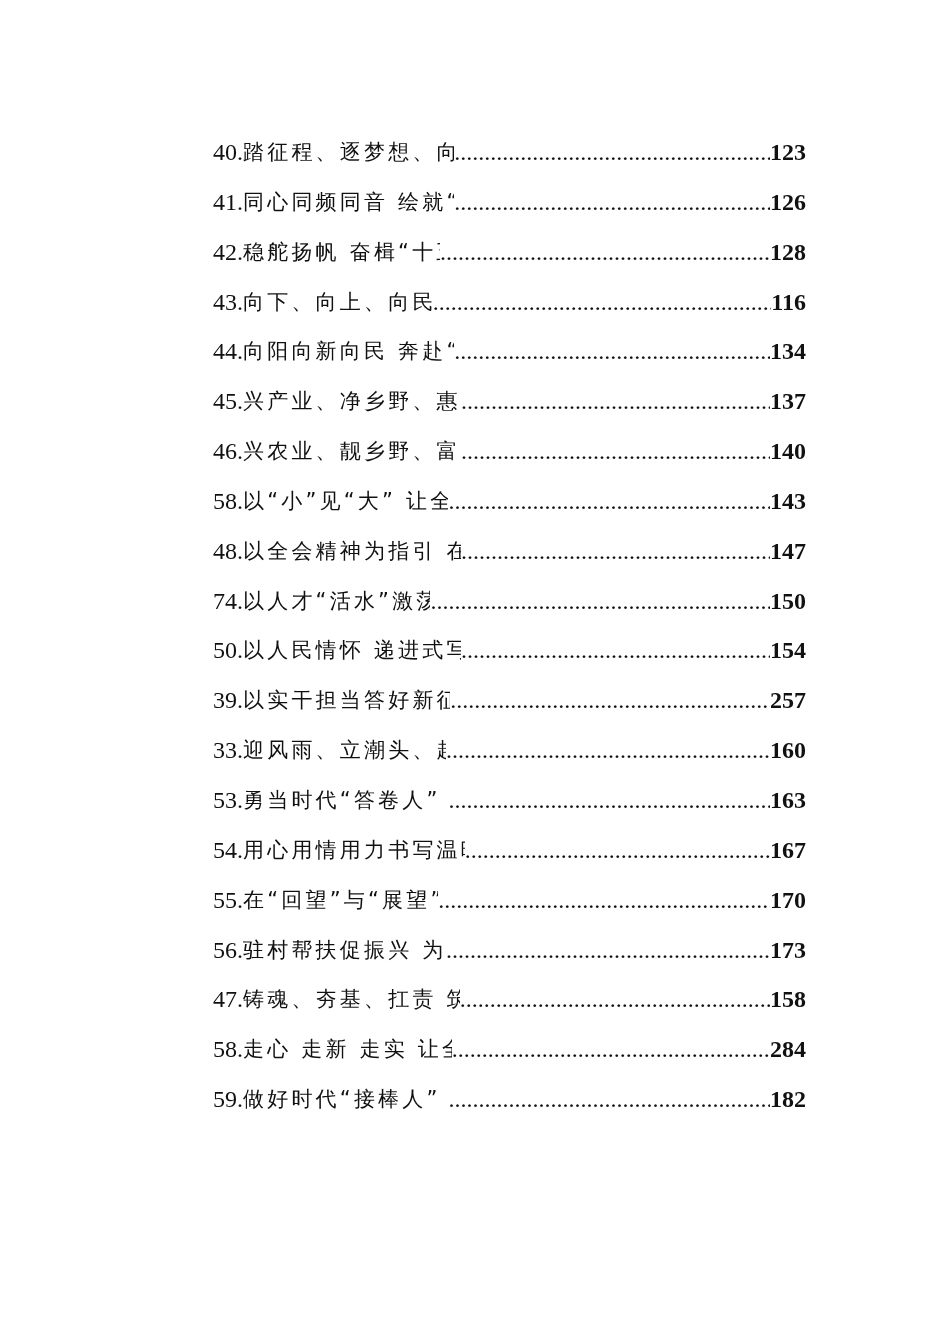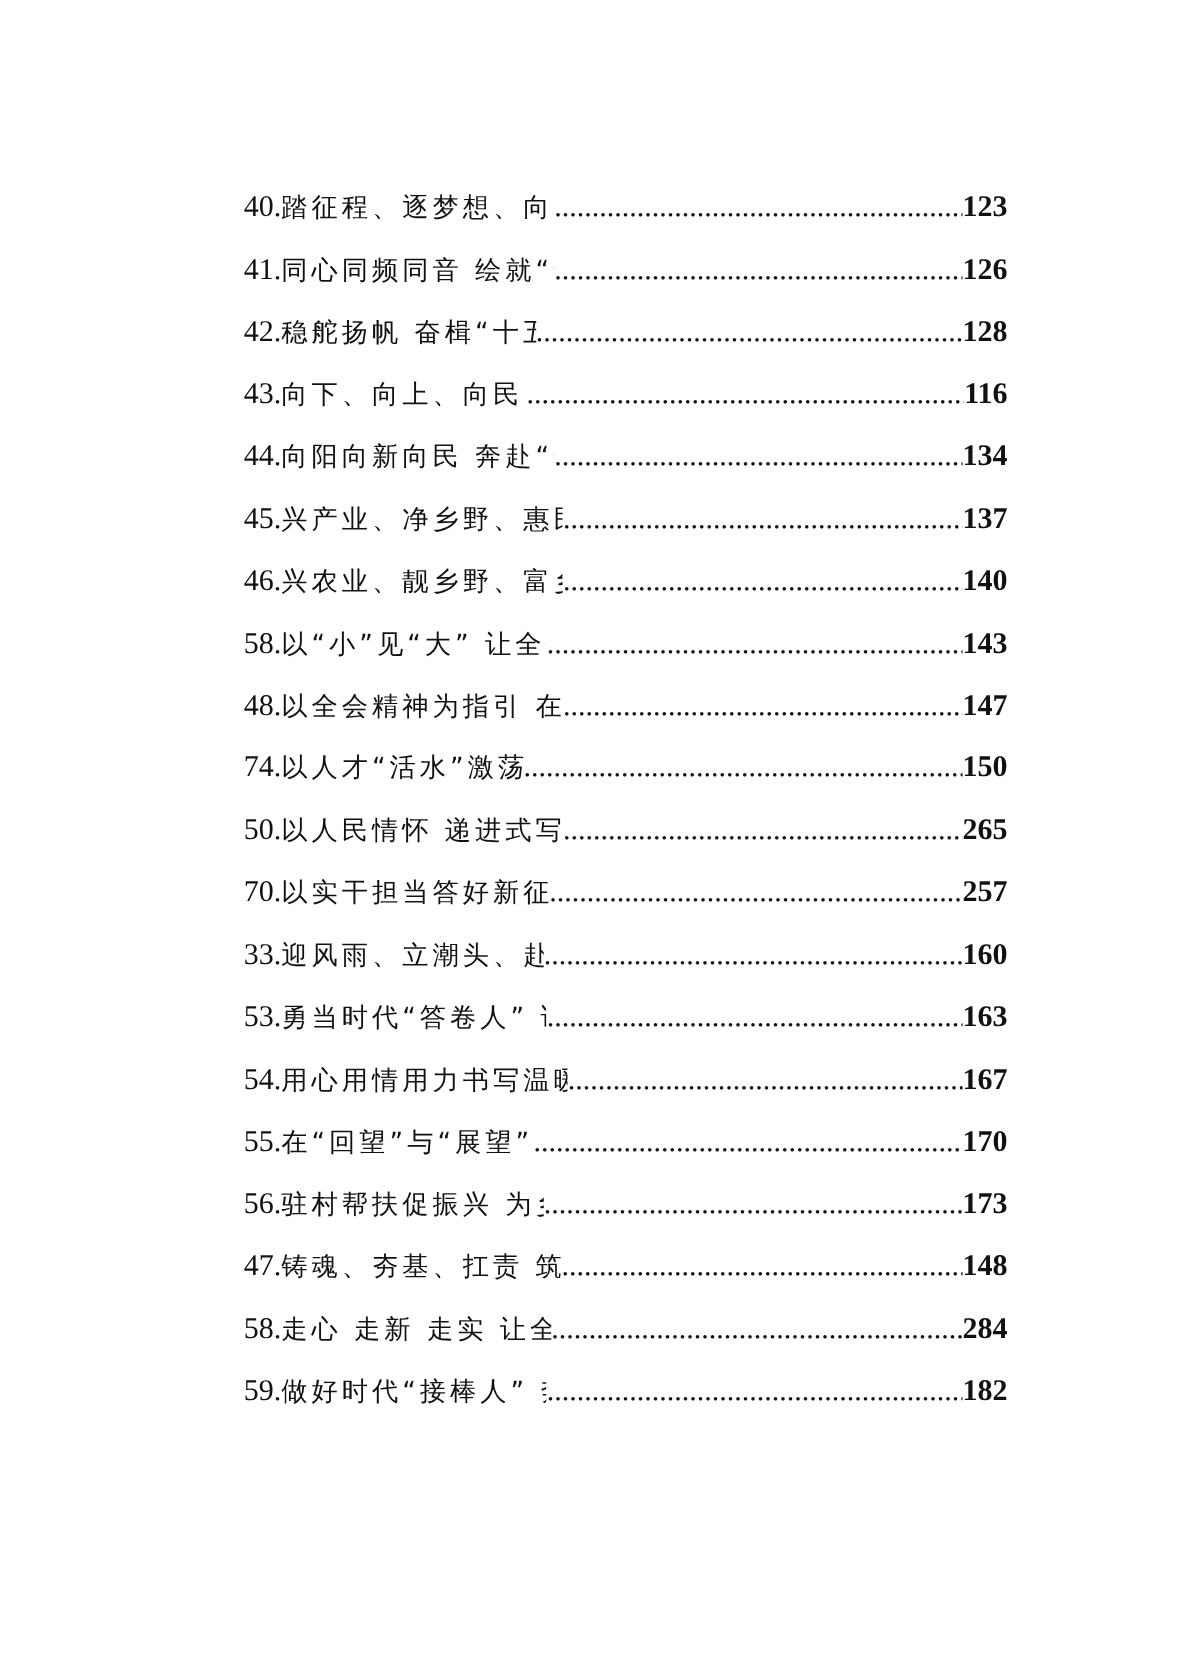--- a/index.html
+++ b/index.html
@@ -16,27 +16,28 @@
       color: #111111;
     }
     .toc {
       position: absolute;
       left: 195px;
       top: 134px;
       width: 611px;
     }
     .toc-entry {
       display: flex;
-      align-items: flex-end;
+      align-items: flex-start;
       height: 49.85px;
       font-size: 24px;
       line-height: 36px;
       white-space: nowrap;
       overflow: hidden;
       cursor: pointer;
+      margin-left: 18px;
     }
     .toc-num {
       flex: 0 0 auto;
       letter-spacing: 0px;
     }
     .toc-title {
       flex: 0 1 auto;
       font-family: "DejaVu Sans", "Liberation Sans", sans-serif;
       font-size: 21px;
       letter-spacing: 3.2px;
@@ -120,24 +121,24 @@
   <div class="toc-entry">
     <span class="toc-num">74.</span>
     <span class="toc-title">以人才“活水”激荡“十五五”新浪潮</span>
     <span class="toc-leader"></span>
     <span class="toc-page">150</span>
   </div>
   <div class="toc-entry">
     <span class="toc-num">50.</span>
     <span class="toc-title">以人民情怀 递进式写好“十五五”民生新篇章</span>
     <span class="toc-leader"></span>
-    <span class="toc-page">265</span>
+    <span class="toc-page">154</span>
   </div>
   <div class="toc-entry">
-    <span class="toc-num">70.</span>
+    <span class="toc-num">39.</span>
     <span class="toc-title">以实干担当答好新征程上高质量发展答卷</span>
     <span class="toc-leader"></span>
     <span class="toc-page">257</span>
   </div>
   <div class="toc-entry">
     <span class="toc-num">33.</span>
     <span class="toc-title">迎风雨、立潮头、赴未来 践行初心使命</span>
     <span class="toc-leader"></span>
     <span class="toc-page">160</span>
   </div>
@@ -162,21 +163,21 @@
   <div class="toc-entry">
     <span class="toc-num">56.</span>
     <span class="toc-title">驻村帮扶促振兴 为乡村振兴注入新动能</span>
     <span class="toc-leader"></span>
     <span class="toc-page">173</span>
   </div>
   <div class="toc-entry">
     <span class="toc-num">47.</span>
     <span class="toc-title">铸魂、夯基、扛责 筑牢新时代坚强战斗堡垒</span>
     <span class="toc-leader"></span>
-    <span class="toc-page">148</span>
+    <span class="toc-page">158</span>
   </div>
   <div class="toc-entry">
     <span class="toc-num">58.</span>
     <span class="toc-title">走心 走新 走实 让全会精神宣讲直抵人心</span>
     <span class="toc-leader"></span>
     <span class="toc-page">284</span>
   </div>
   <div class="toc-entry">
     <span class="toc-num">59.</span>
     <span class="toc-title">做好时代“接棒人” 奔赴“十五五”新征程</span>

